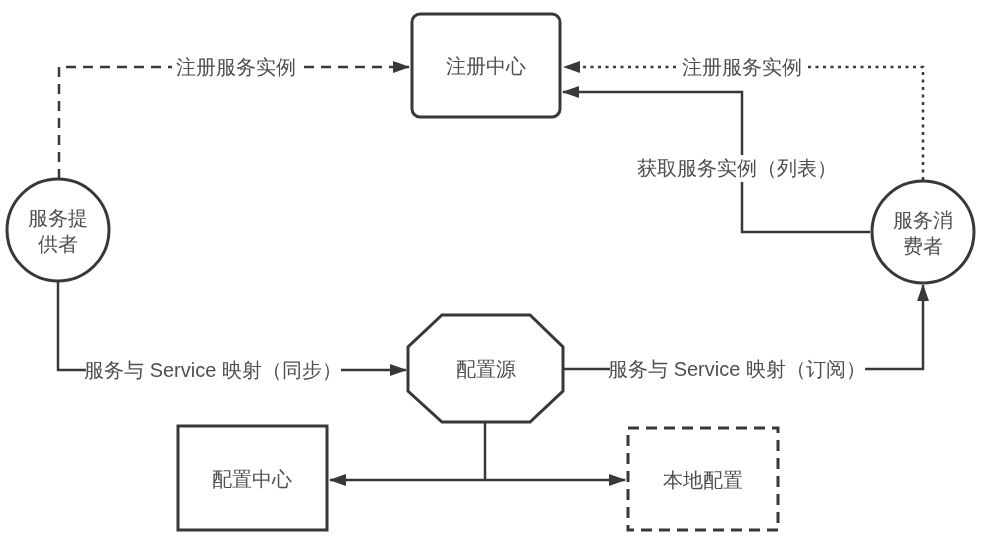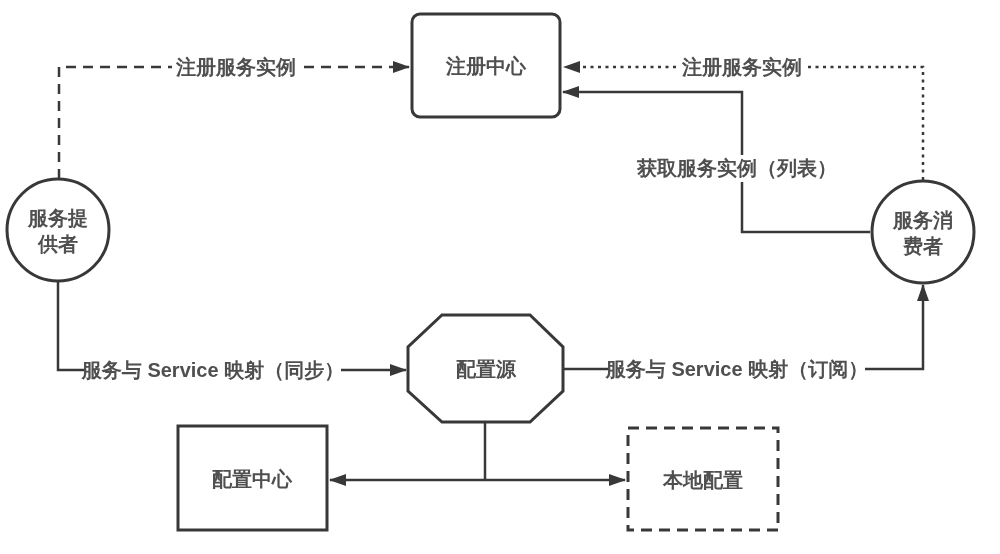--- a/index.html
+++ b/index.html
@@ -8,21 +8,20 @@
     --text: #4f4f4f;
   }
   * { margin: 0; padding: 0; box-sizing: border-box; }
   html, body { width: 1000px; height: 554px; background: var(--bg); overflow: hidden; }
   .canvas {
     position: relative;
     width: 1000px;
     height: 530px;
     background: var(--bg);
     font-family: "Liberation Sans", "DejaVu Sans", sans-serif;
-    font-weight: bold;
   }
   svg text {
     font-family: "Liberation Sans", "DejaVu Sans", sans-serif;
     fill: var(--text);
     font-size: 20px;
   }
   .node-shape {
     fill: var(--bg);
     stroke: var(--stroke);
     stroke-width: 3;

